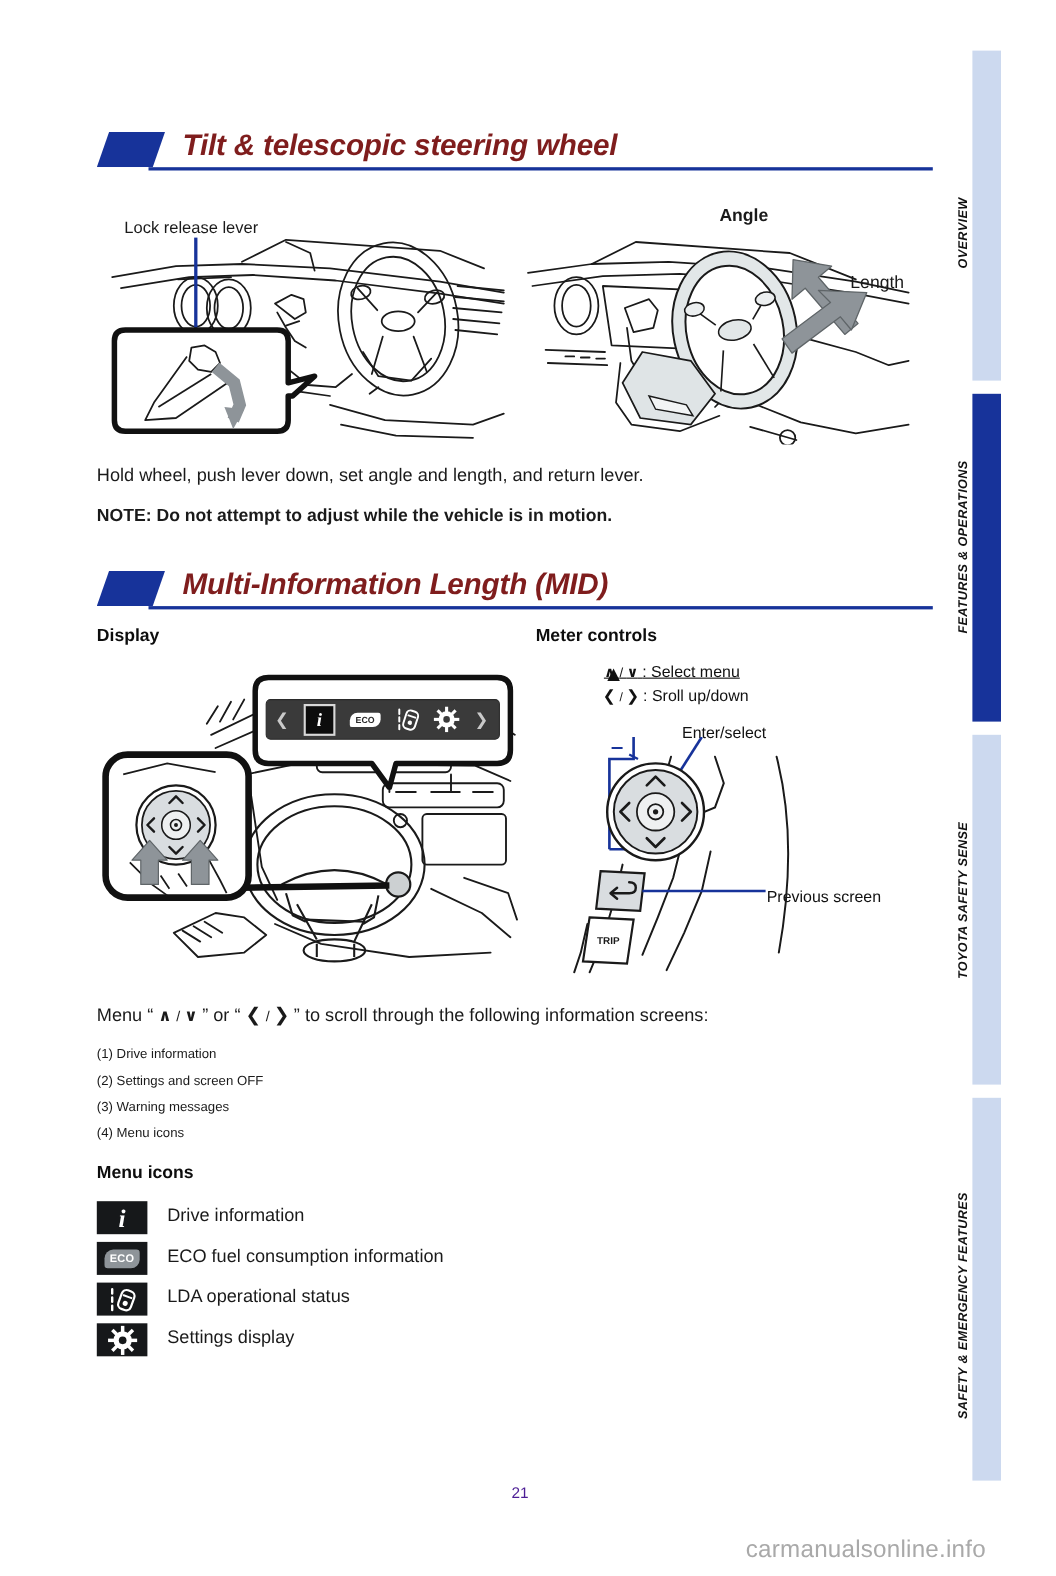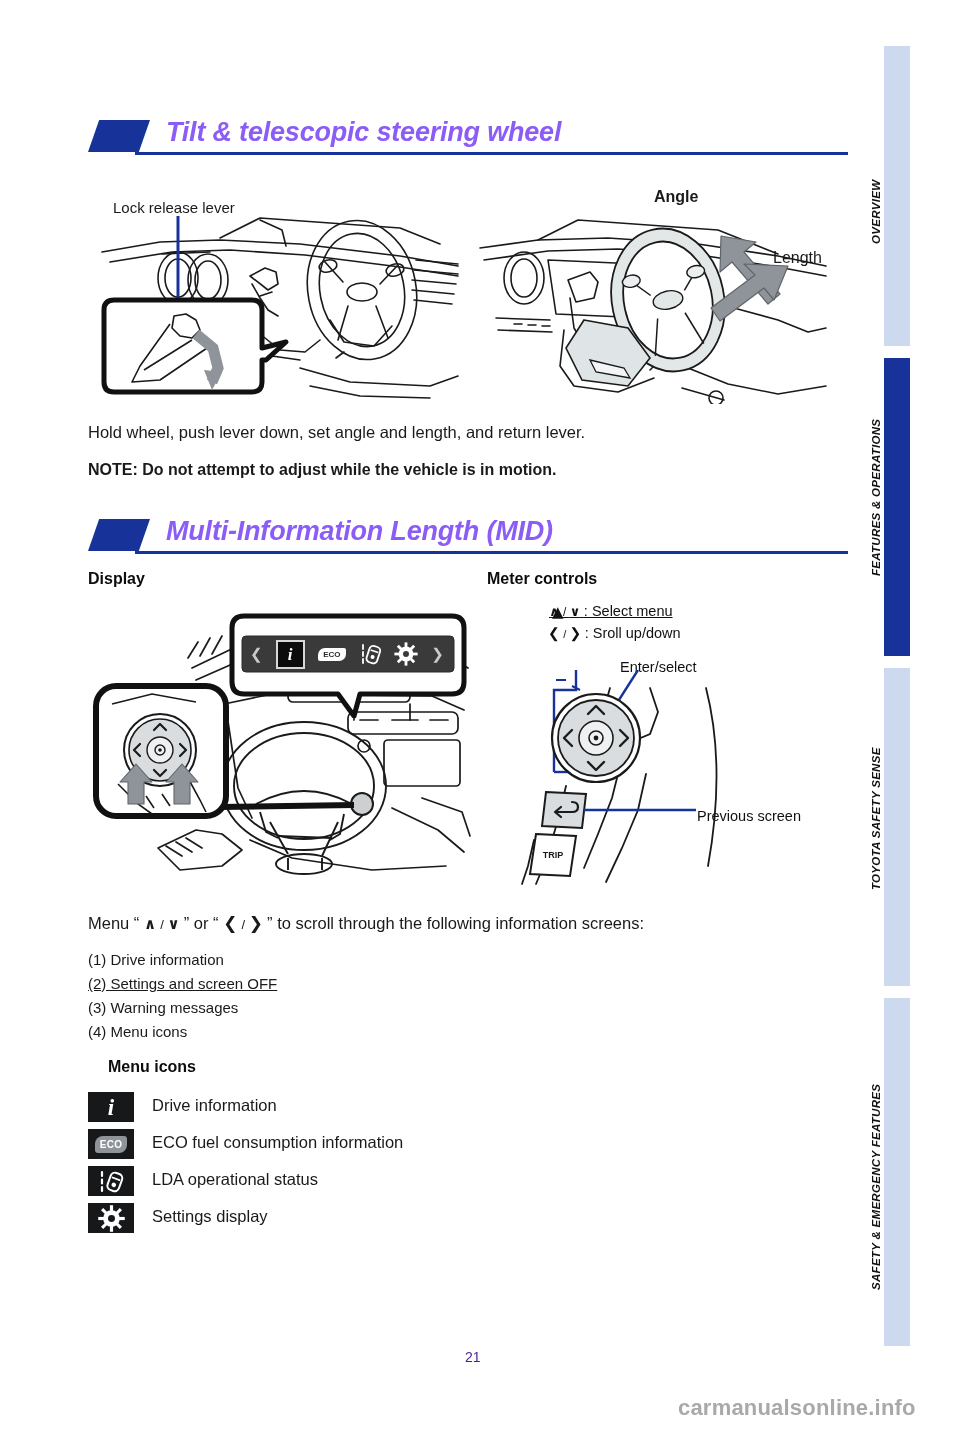--- a/index.html
+++ b/index.html
@@ -60,21 +60,21 @@
     clip-path: polygon(18% 0, 100% 0, 82% 100%, 0 100%);
   }
   .head-title {
     position: absolute;
     left: 78px;
     top: -3px;
     font-size: 27px;
     font-weight: bold;
     font-style: italic;
     letter-spacing: -0.2px;
-    color: #8b5cf6;
+    color: #7f1d1d;
     white-space: nowrap;
   }
   .head-rule {
     position: absolute;
     left: 47px;
     top: 32px;
     width: 713px;
     height: 3px;
     background: #17339a;
   }
@@ -95,21 +95,21 @@
     white-space: nowrap;
   }
   .callout-txt {
     position: absolute;
     font-size: 14.5px;
     color: #111;
     white-space: nowrap;
   }
   .list-line {
     position: absolute;
-    font-size: 15px;
+    font-size: 12px;
     color: #1a1a1a;
     white-space: nowrap;
     text-align: center;
   }
   .glyph {
     font-family: "DejaVu Sans", sans-serif;
     font-weight: bold;
     font-size: 15px;
     letter-spacing: -0.5px;
   }
@@ -161,21 +161,20 @@
     font-size: 14px;
     color: #4c1d95;
   }
   .watermark {
     position: absolute;
     left: 678px;
     top: 1395px;
     font-size: 22px;
     color: #a9a9a9;
     letter-spacing: 0.2px;
-    font-weight: bold;
   }
 
   .art { position: absolute; }
 </style>
 </head>
 <body>
 
 <div class="tab-strip">
   <div class="tab" style="top:0px;height:300px;"></div>
   <div class="tab active" style="top:312px;height:298px;"></div>
@@ -491,25 +490,25 @@
   <span style="font-size:13px;"> / </span>
   <span class="glyph" style="font-size:15px;">∨</span>
   <span>” or “</span>
   <span class="glyph" style="font-size:17px;">❮</span>
   <span style="font-size:13px;"> / </span>
   <span class="glyph" style="font-size:17px;">❯</span>
   <span>” to scroll through the following information screens:</span>
 </div>
 
 <div class="list-line" style="left:88px;top:951px;">(1) Drive information</div>
-<div class="list-line" style="left:88px;top:975px;text-decoration:underline;">(2) Settings and screen OFF</div>
+<div class="list-line" style="left:88px;top:975px;">(2) Settings and screen OFF</div>
 <div class="list-line" style="left:88px;top:999px;">(3) Warning messages</div>
 <div class="list-line" style="left:88px;top:1023px;">(4) Menu icons</div>
 
-<div class="subhead" style="left:88px;top:1058px;margin-left:20px;">Menu icons</div>
+<div class="subhead" style="left:88px;top:1058px;">Menu icons</div>
 
 <div class="legend-row" style="top:1092px;width:420px;height:30px;">
   <div class="legend-icon">
     <span class="ic-i">i</span>
   </div>
   <div class="legend-text">Drive information</div>
 </div>
 
 <div class="legend-row" style="top:1129px;width:420px;height:30px;">
   <div class="legend-icon">

